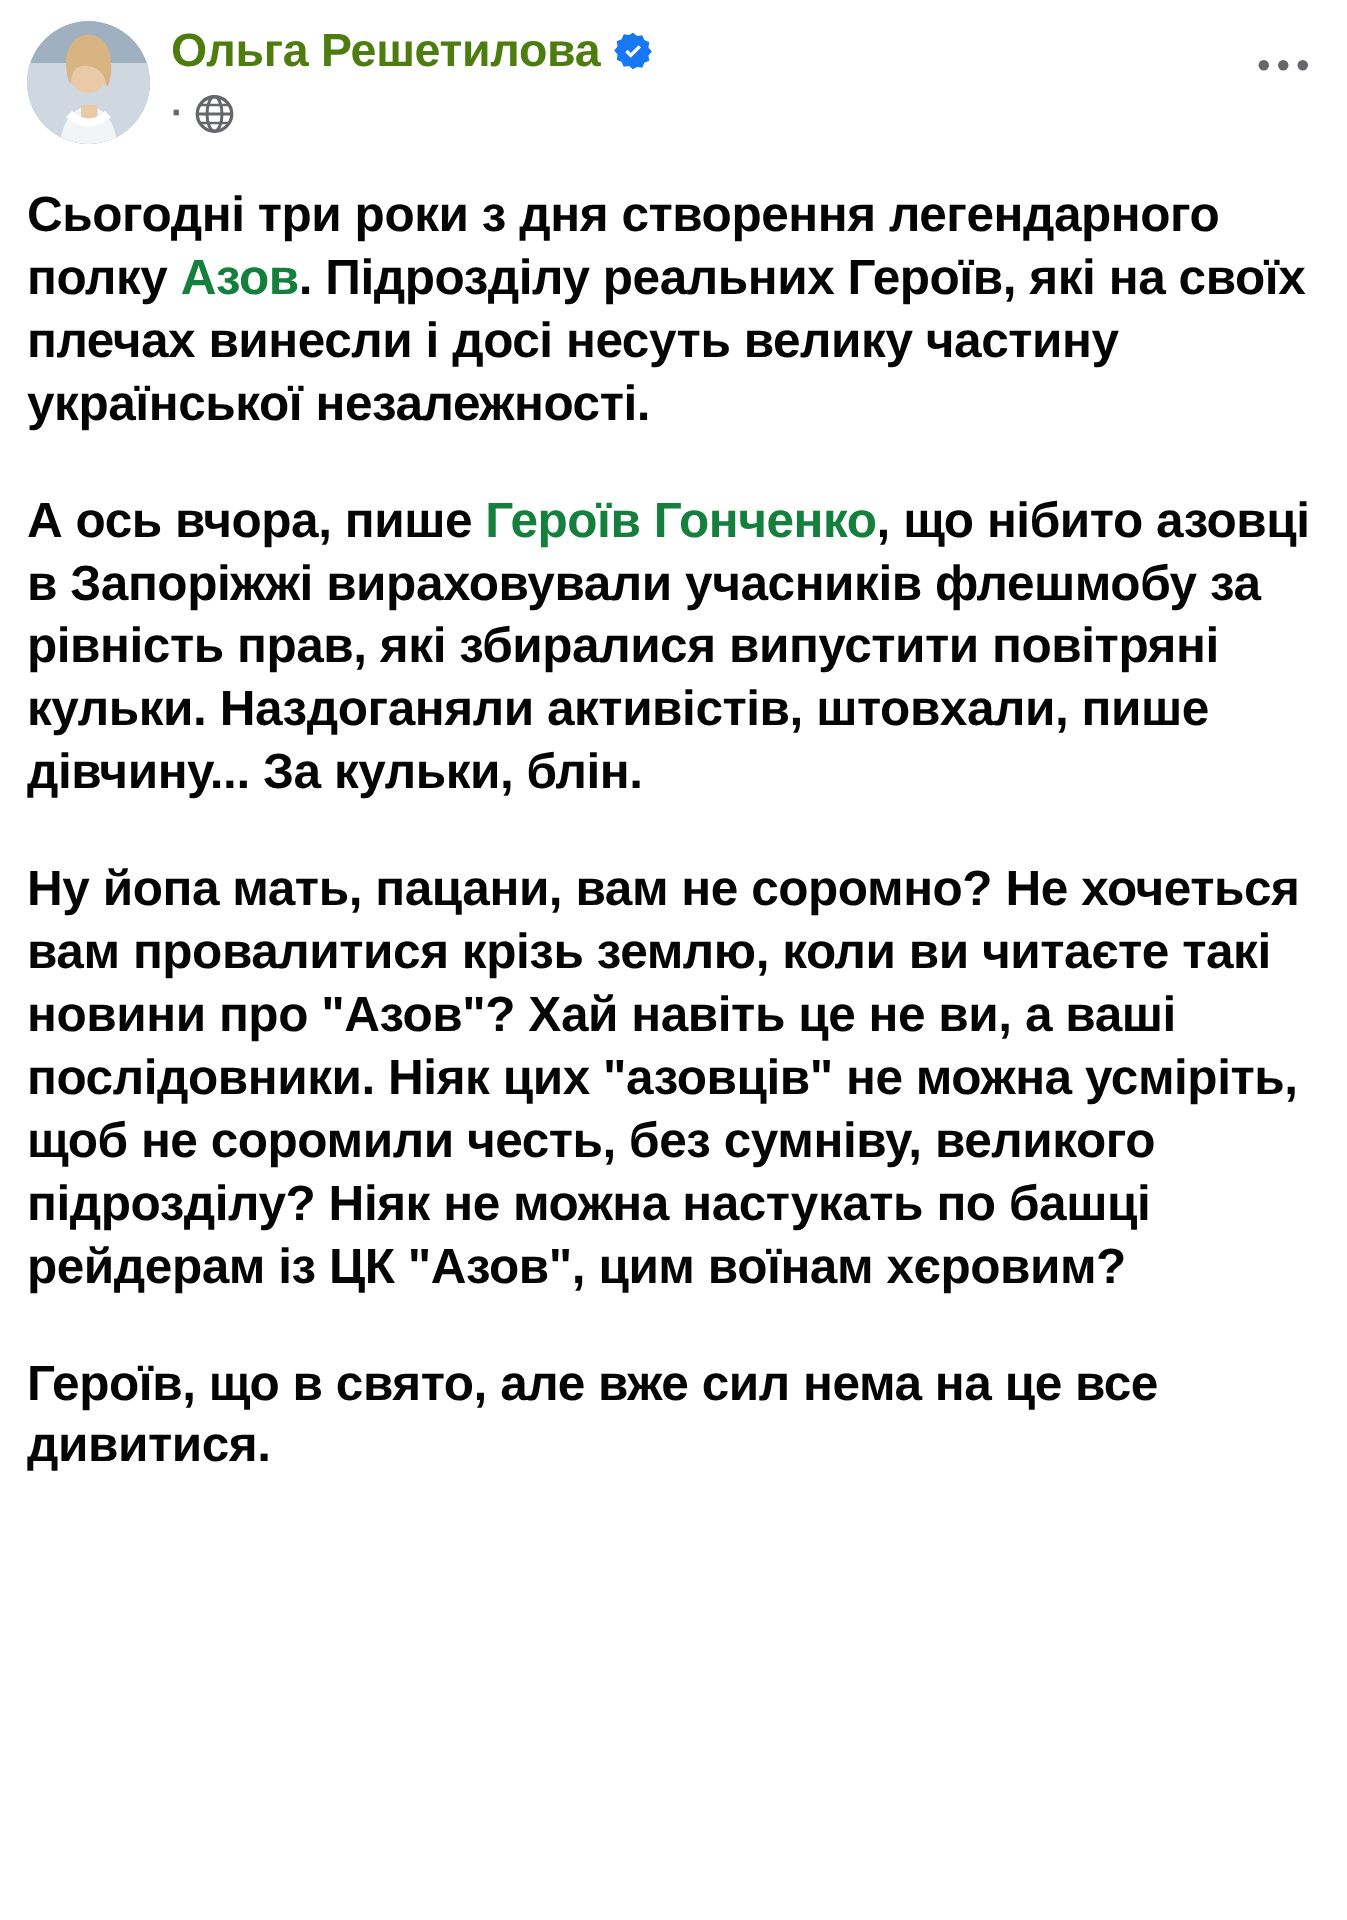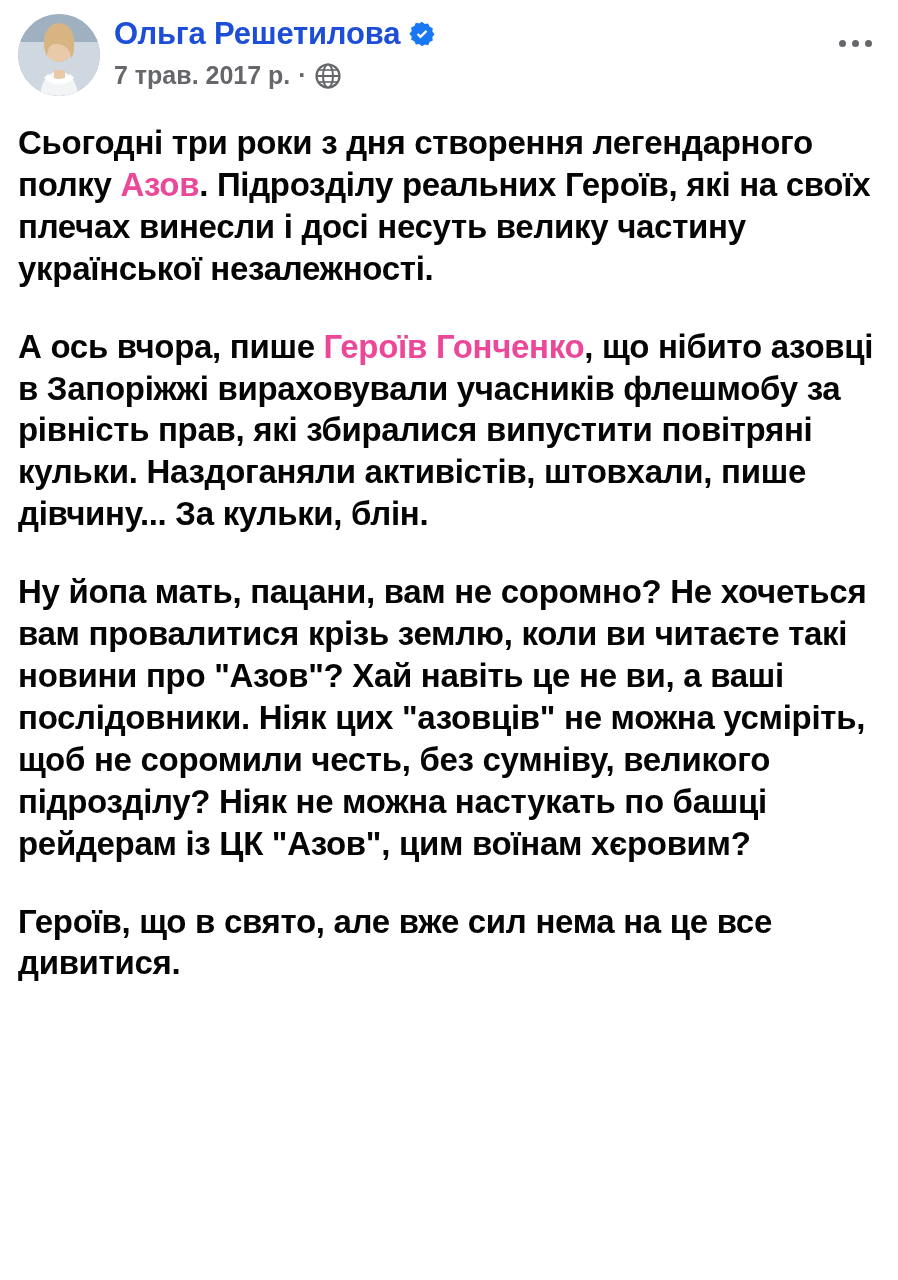--- a/index.html
+++ b/index.html
@@ -52,21 +52,21 @@
 
   .name-row {
     display: flex;
     align-items: center;
     gap: 9px;
     line-height: 1;
   }
   .author-name {
     font-size: 31px;
     font-weight: bold;
-    color: #1d4ed8;
+    color: #4d7c0f;
     letter-spacing: -0.2px;
     white-space: nowrap;
   }
   .verified-badge {
     width: 26px;
     height: 26px;
     flex: 0 0 26px;
     display: inline-block;
   }
   .verified-badge svg { display: block; width: 26px; height: 26px; }
@@ -109,21 +109,21 @@
     margin-top: 26px;
     font-size: 33px;
     font-weight: bold;
     line-height: 1.27;
     letter-spacing: -0.3px;
     color: #050505;
     word-wrap: break-word;
   }
   .para { margin: 0 0 36px 0; }
   .para:last-child { margin-bottom: 0; }
-  .mention { color: #ec4899; }
+  .mention { color: #15803d; }
 </style>
 </head>
 <body>
 
 <div class="post">
 
   <div class="post-header">
 
     <div class="avatar">
       <svg viewBox="0 0 82 82" xmlns="http://www.w3.org/2000/svg" aria-hidden="true">
@@ -150,21 +150,20 @@
         <span class="author-name">Ольга Решетилова</span>
         <span class="verified-badge">
           <svg viewBox="0 0 24 24" xmlns="http://www.w3.org/2000/svg" aria-hidden="true">
             <path fill="#1877f2" d="M12 0.7l2.5 2.1 3.2-0.5 1.3 3 3 1.3-0.5 3.2 2.1 2.5-2.1 2.5 0.5 3.2-3 1.3-1.3 3-3.2-0.5L12 23.3l-2.5-2.1-3.2 0.5-1.3-3-3-1.3 0.5-3.2L0.4 11.7l2.1-2.5-0.5-3.2 3-1.3 1.3-3 3.2 0.5z"></path>
             <path fill="#ffffff" d="M10.6 16.2l-3.4-3.4 1.5-1.5 1.9 1.9 4.8-4.8 1.5 1.5z"></path>
           </svg>
         </span>
       </div>
 
       <div class="meta-row">
-        <span>7 трав. 2017 р.</span>
         <span class="meta-sep">·</span>
         <span class="globe-icon">
           <svg viewBox="0 0 26 26" xmlns="http://www.w3.org/2000/svg" aria-hidden="true">
             <circle cx="13" cy="13" r="11.5" fill="none" stroke="#65676b" stroke-width="2.2"></circle>
             <ellipse cx="13" cy="13" rx="5" ry="11.5" fill="none" stroke="#65676b" stroke-width="2"></ellipse>
             <line x1="1.8" y1="13" x2="24.2" y2="13" stroke="#65676b" stroke-width="2"></line>
             <line x1="3.6" y1="7" x2="22.4" y2="7" stroke="#65676b" stroke-width="1.6"></line>
             <line x1="3.6" y1="19" x2="22.4" y2="19" stroke="#65676b" stroke-width="1.6"></line>
           </svg>
         </span>

